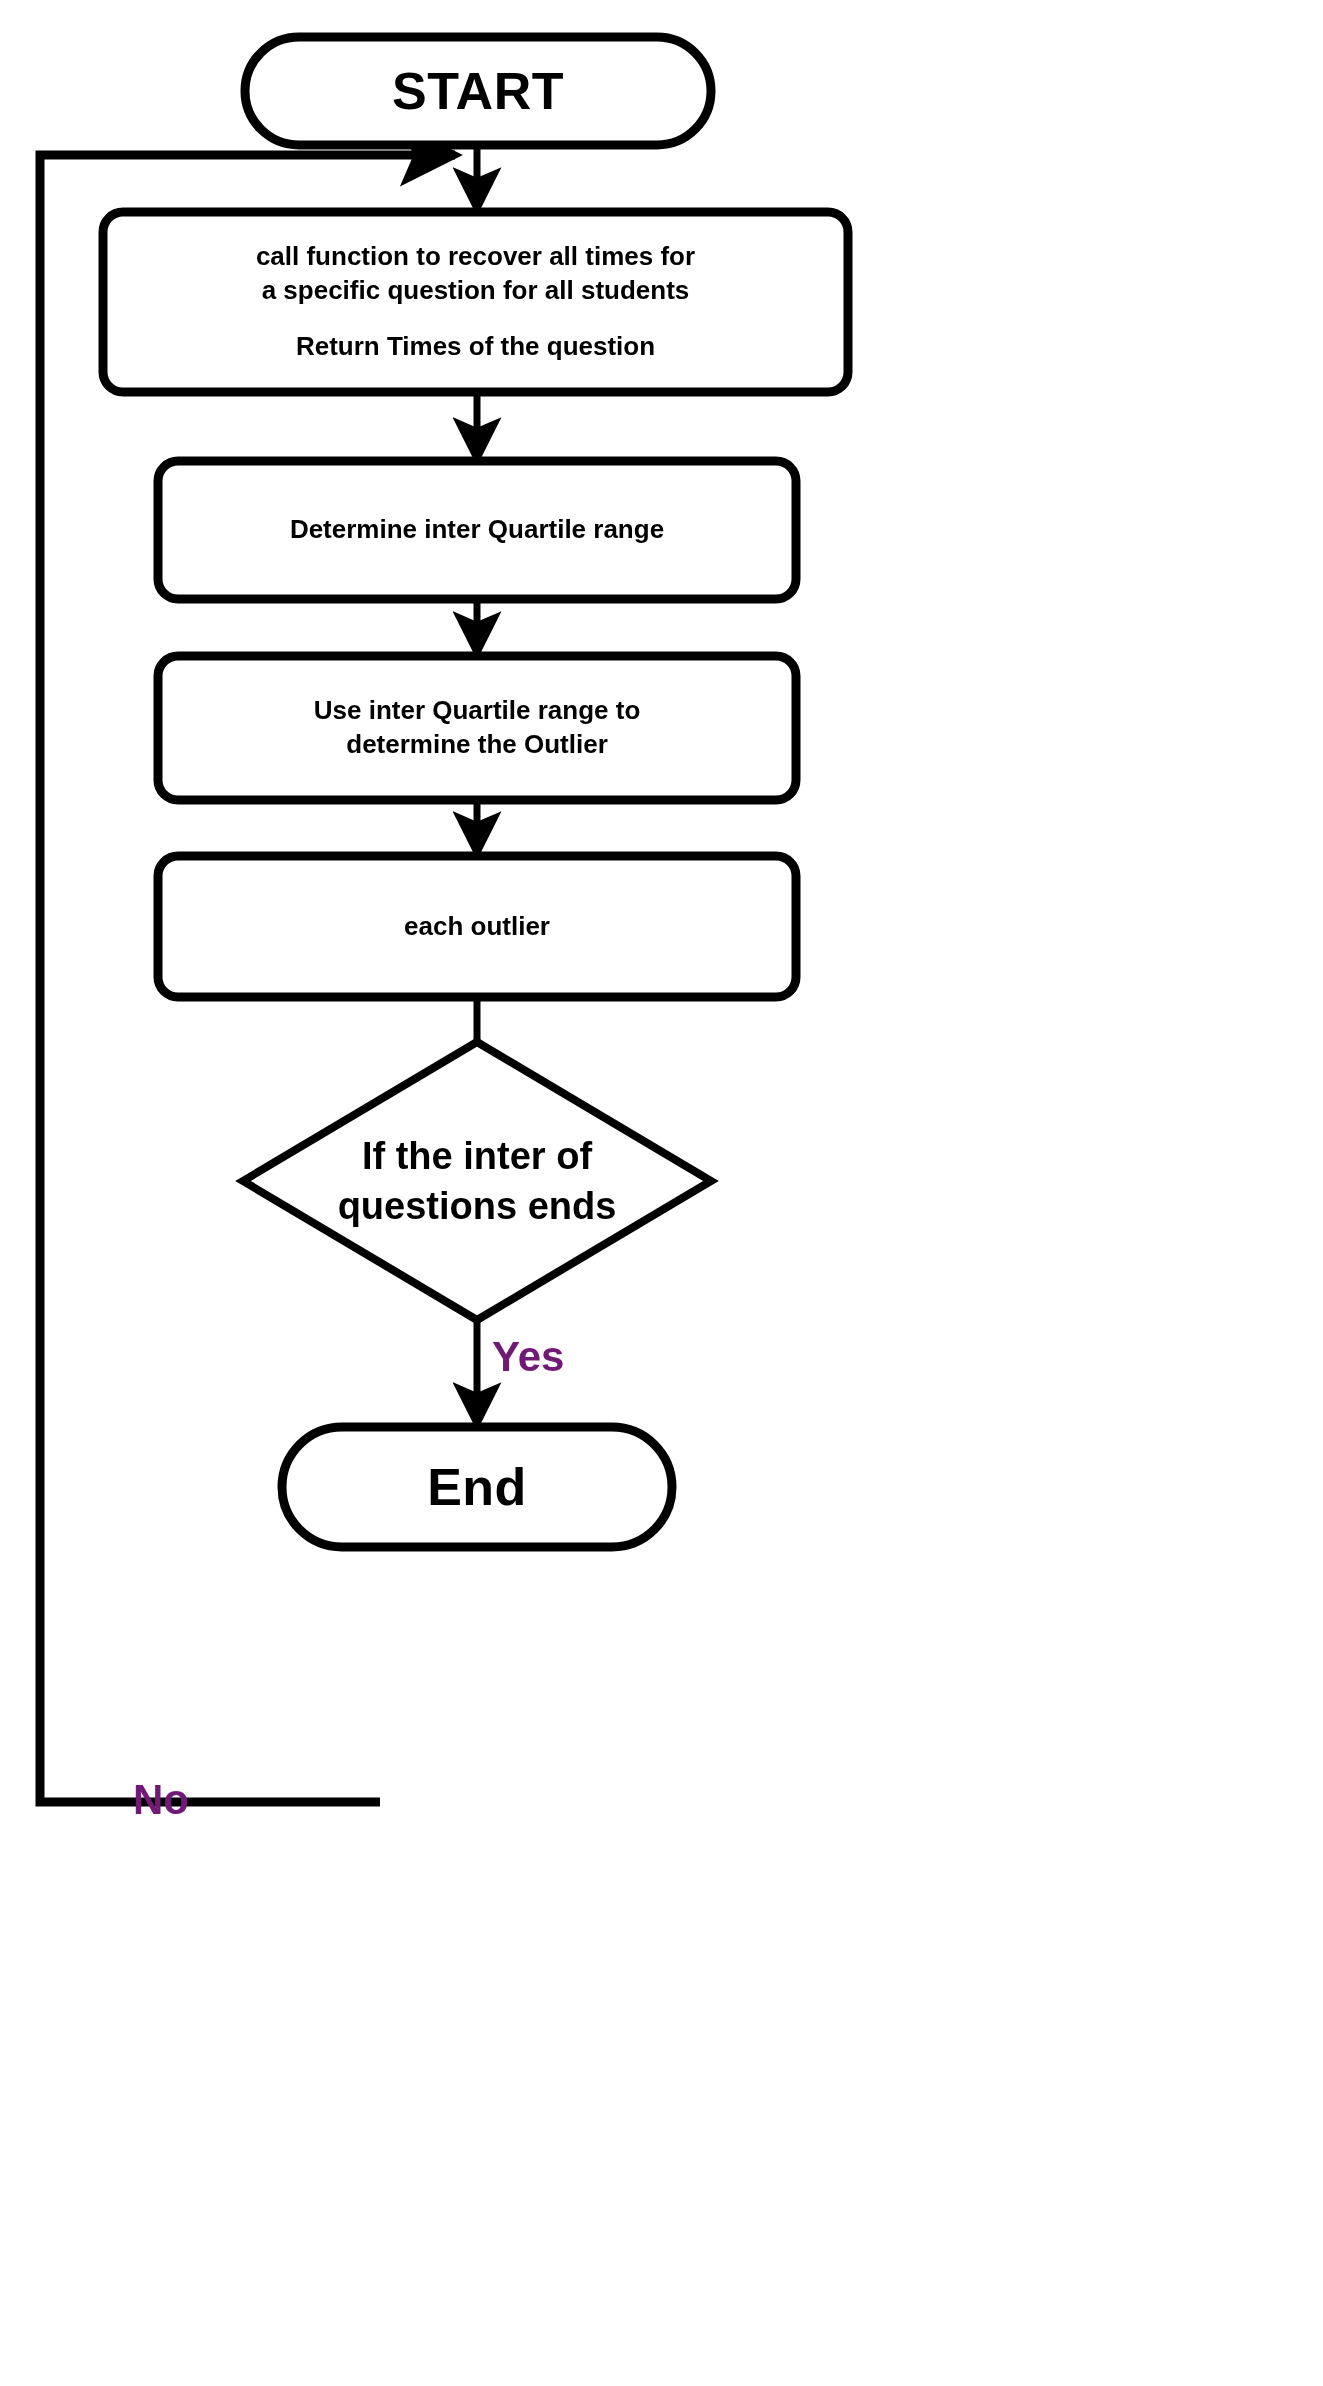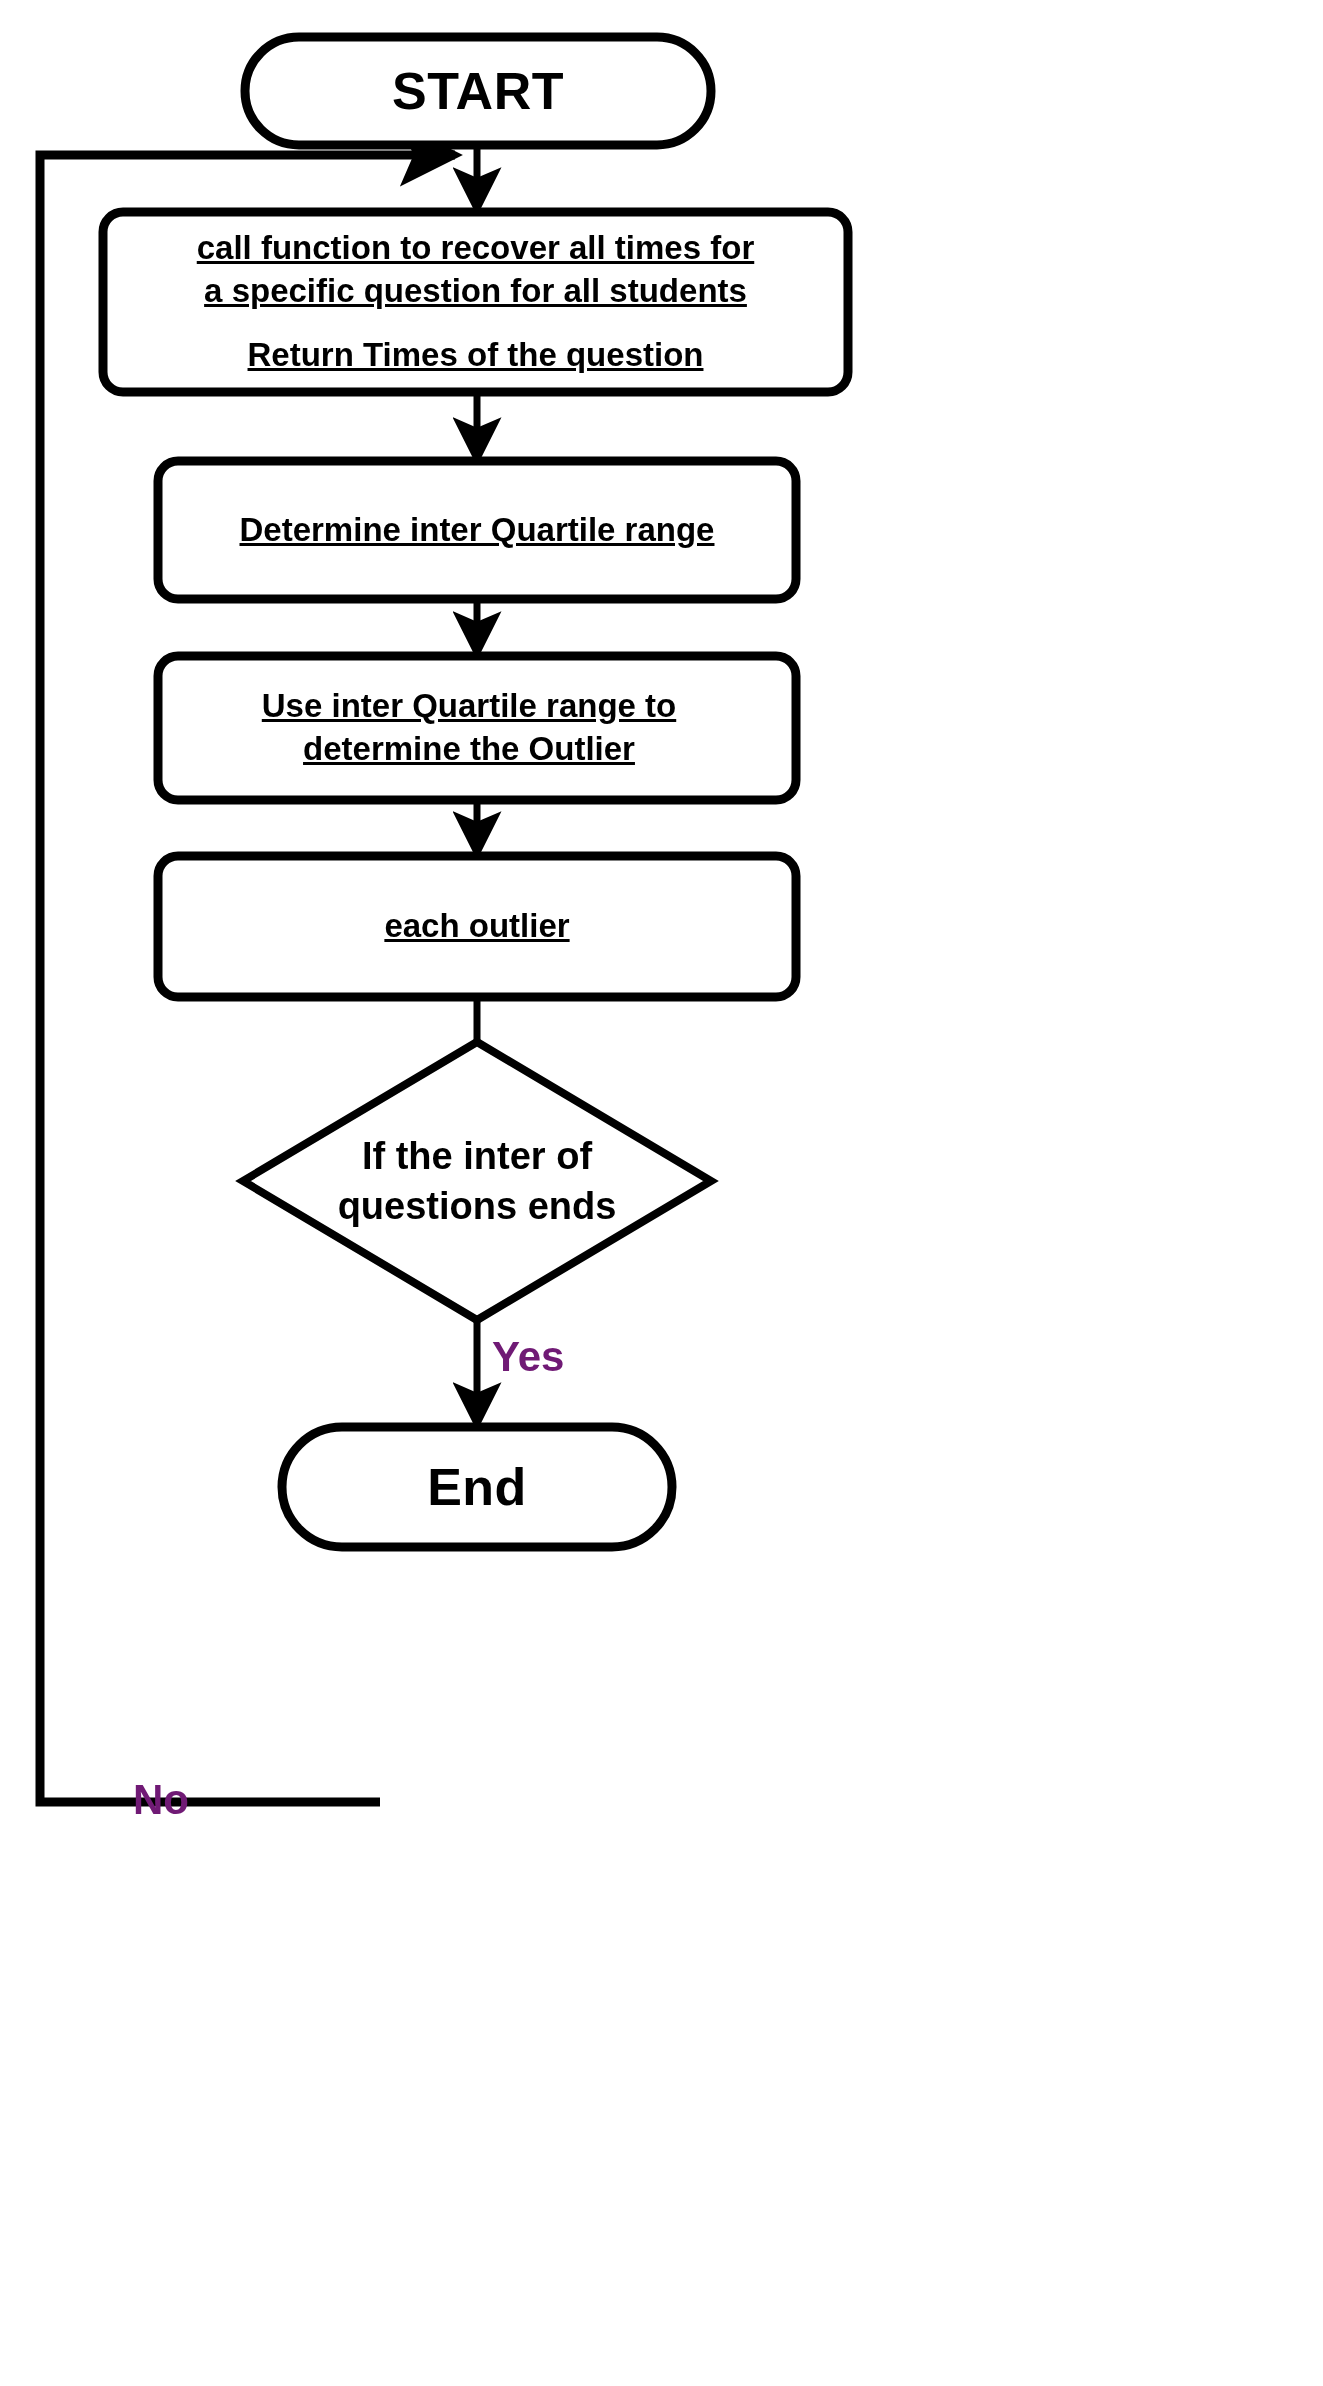--- a/index.html
+++ b/index.html
@@ -40,23 +40,22 @@
     white-space: nowrap;
   }
   .line {
     display: block;
   }
   .term-label {
     font-size: 52px;
     letter-spacing: 0.5px;
   }
   .proc-label {
-    font-size: 33px;
+    font-size: 26px;
     line-height: 1.30;
-    text-decoration: underline;
   }
   .proc-label .gap {
     height: 22px;
   }
   .dec-label {
     font-size: 38px;
     line-height: 1.32;
   }
   .edge-label {
     position: absolute;
@@ -133,21 +132,21 @@
     <span class="line">call function to recover all times for</span>
     <span class="line">a specific question for all students</span>
     <span class="gap"></span>
     <span class="line">Return Times of the question</span>
   </div>
 
   <div class="node-text proc-label" style="left:158px; top:461px; width:638px; height:138px;align-items:center;">
     <span class="line">Determine inter Quartile range</span>
   </div>
 
-  <div class="node-text proc-label" style="left:150px; top:656px; width:638px; height:144px;">
+  <div class="node-text proc-label" style="left:158px; top:656px; width:638px; height:144px;">
     <span class="line">Use inter Quartile range to</span>
     <span class="line">determine the Outlier</span>
   </div>
 
   <div class="node-text proc-label" style="left:158px; top:856px; width:638px; height:141px;">
     <span class="line">each outlier</span>
   </div>
 
   <div class="node-text dec-label" style="left:243px; top:1100px; width:468px; height:162px;">
     <span class="line">If the inter of</span>

